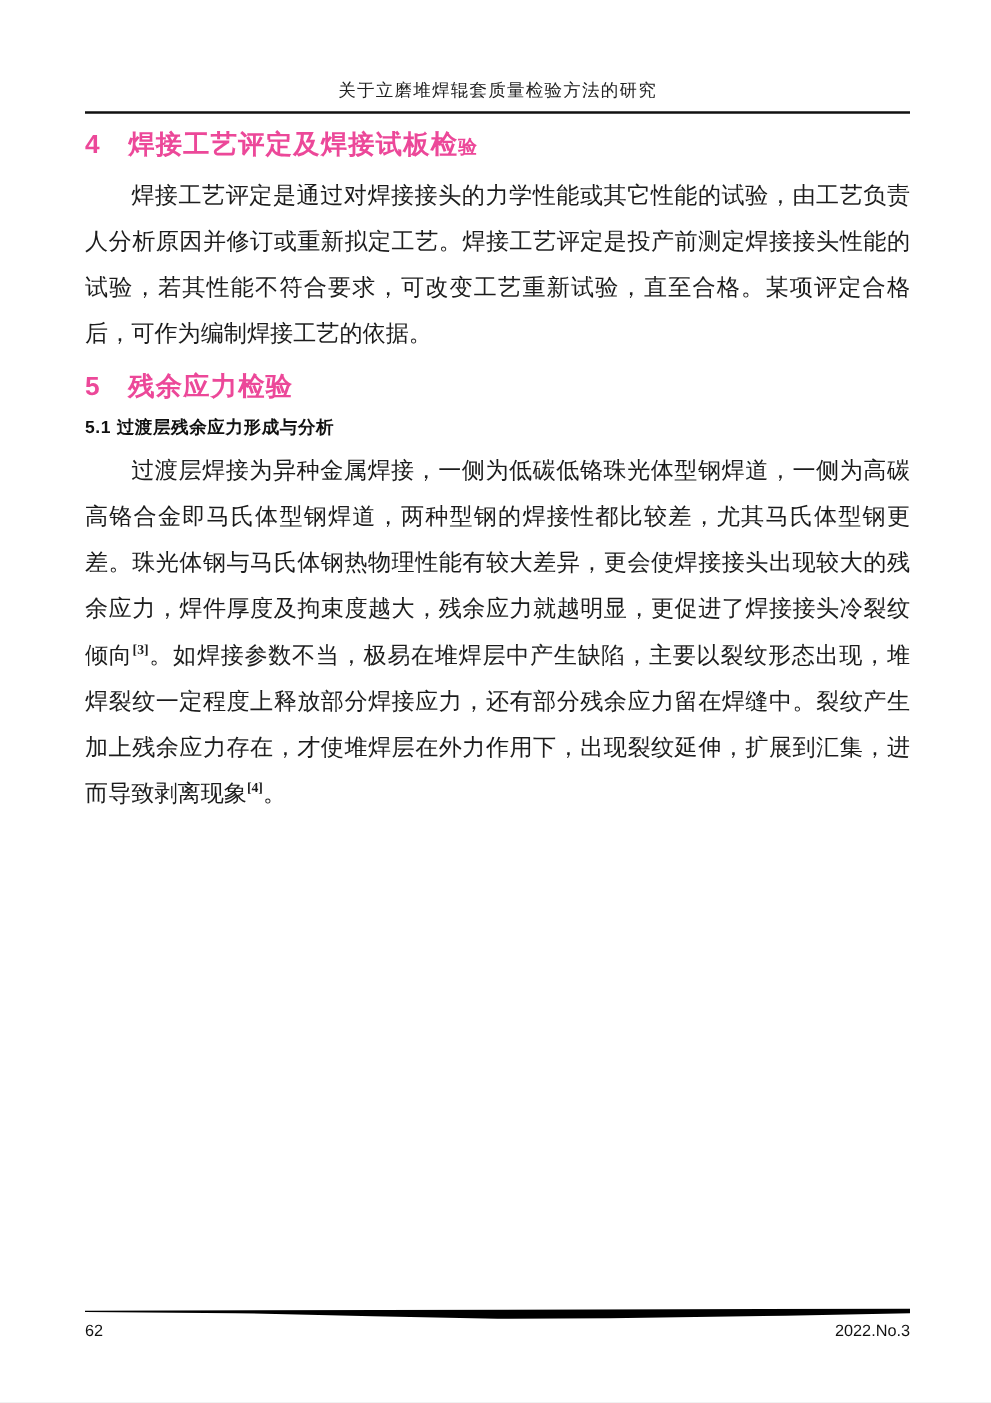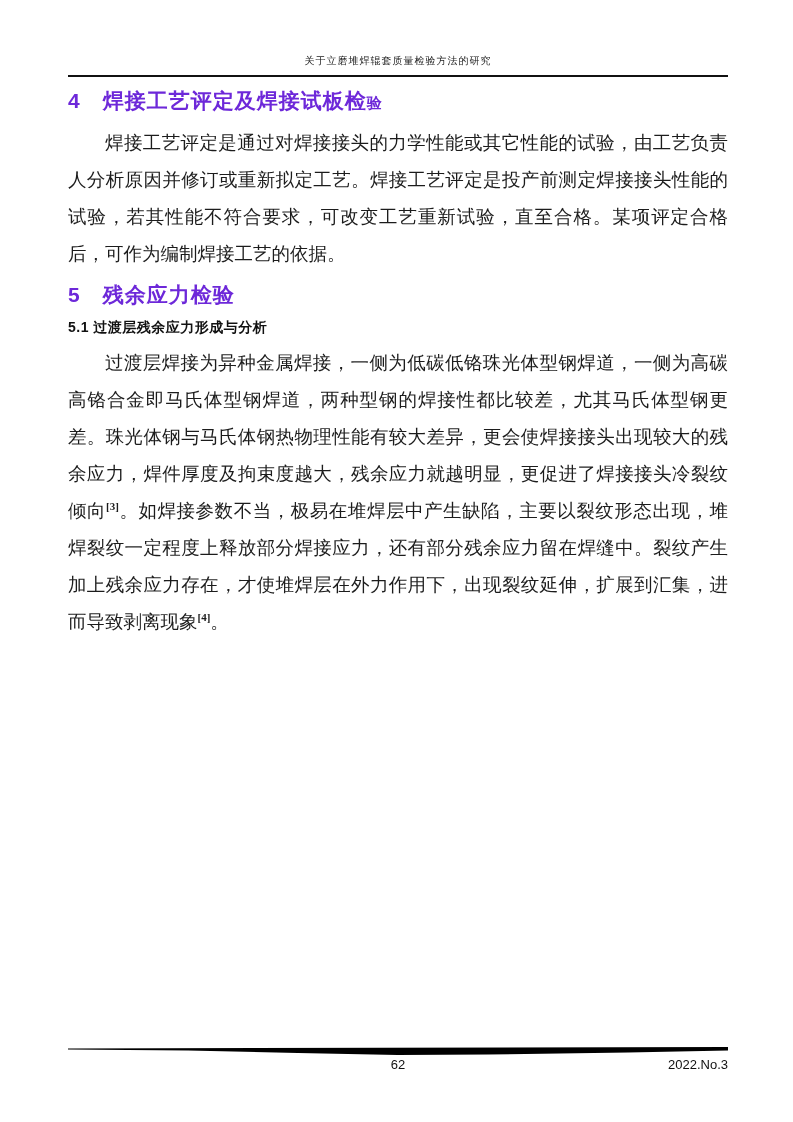--- a/index.html
+++ b/index.html
@@ -18,35 +18,35 @@
     font-family: "Liberation Serif", "DejaVu Serif", serif;
   }
   .content {
     position: absolute;
     left: 68px;
     top: 50px;
     width: 660px;
   }
   .running-head {
     text-align: center;
-    font-size: 10px;
+    font-size: 14px;
     letter-spacing: 1px;
     color: #222222;
-    margin: 4px 0 7px 0;
+    margin: 14px 0 7px 0;
   }
   .head-rule {
     border: none;
     border-top: 2px solid #111111;
     margin: 0 0 10px 0;
   }
   h1.sec-heading {
     font-family: "Liberation Sans", "DejaVu Sans", sans-serif;
     font-size: 21px;
     font-weight: bold;
-    color: #6d28d9;
+    color: #ec4899;
     margin: 8px 0 10px 0;
     letter-spacing: 1px;
   }
   h1.sec-heading .small-tail {
     font-size: 15px;
     font-weight: 600;
   }
   h2.sub-heading {
     font-family: "Liberation Sans", "DejaVu Sans", sans-serif;
     font-size: 14px;
@@ -86,21 +86,21 @@
     height: 20px;
     margin-top: 1px;
     font-family: "Liberation Sans", "DejaVu Sans", sans-serif;
     font-size: 13px;
     color: #111111;
   }
   .page-number {
     position: absolute;
     left: 0;
     right: 0;
-    text-align: center;
+    text-align: left;
   }
   .issue-label {
     position: absolute;
     right: 0;
     text-align: center;
   }
 </style>
 </head>
 <body>
 

